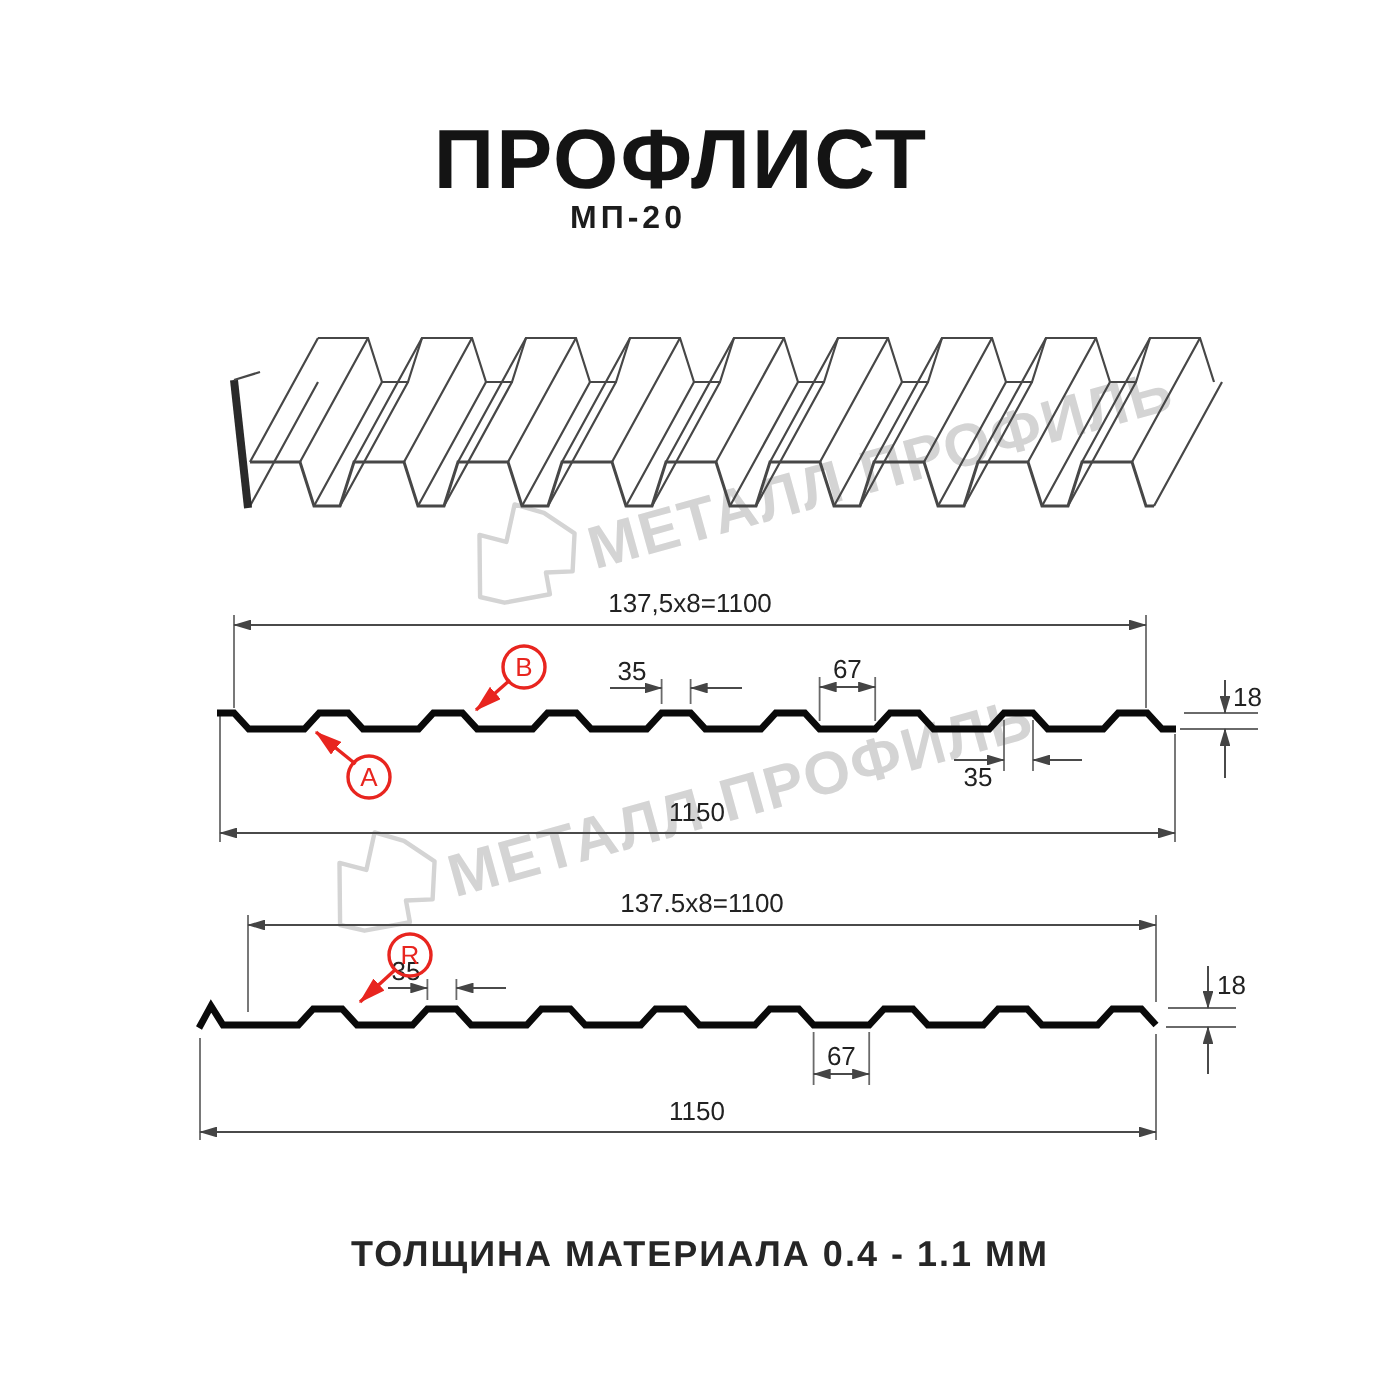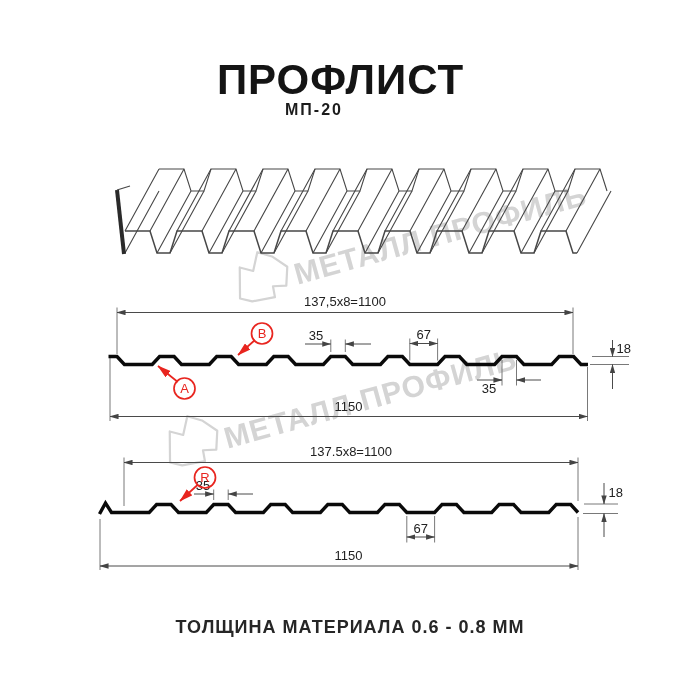--- a/index.html
+++ b/index.html
@@ -136,14 +136,14 @@
       <text class="dimtxt" x="608.5" y="497">18</text>
 
       <path class="profile" d="M99.5,514 L105.5,503 L111.5,512.5 H149.2 L156.6,504.5 H171.1 L178.5,512.5 H206.3 L213.7,504.5 H228.2 L235.6,512.5 H263.4 L270.7,504.5 H285.2 L292.6,512.5 H320.4 L327.8,504.5 H342.3 L349.7,512.5 H377.5 L384.9,504.5 H399.4 L406.8,512.5 H434.6 L442,504.5 H456.5 L463.9,512.5 H491.7 L499.1,504.5 H513.6 L521,512.5 H548.8 L556.2,504.5 H570.7 L578,512.5"></path>
 
       <line class="red" x1="198" y1="484.5" x2="180" y2="501" marker-end="url(#ahr)"></line>
       <circle class="red" cx="205" cy="477.5" r="10.5"></circle>
       <text class="redtxt" x="205" y="482" text-anchor="middle">R</text>
     </g>
   </svg>
 
-  <div class="footer">ТОЛЩИНА МАТЕРИАЛА 0.6 - 0.8 ММ</div>
+  <div class="footer">ТОЛЩИНА МАТЕРИАЛА 0.4 - 1.1 ММ</div>
 </div>
 
 </body></html>

